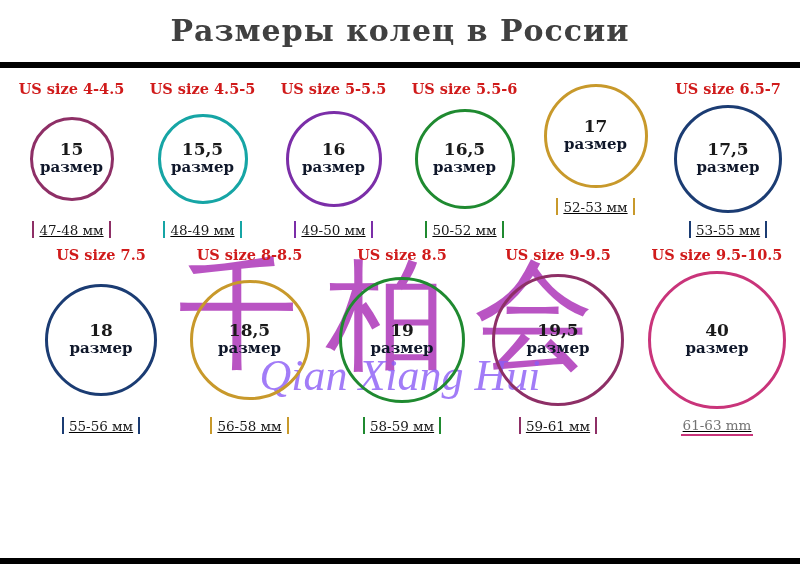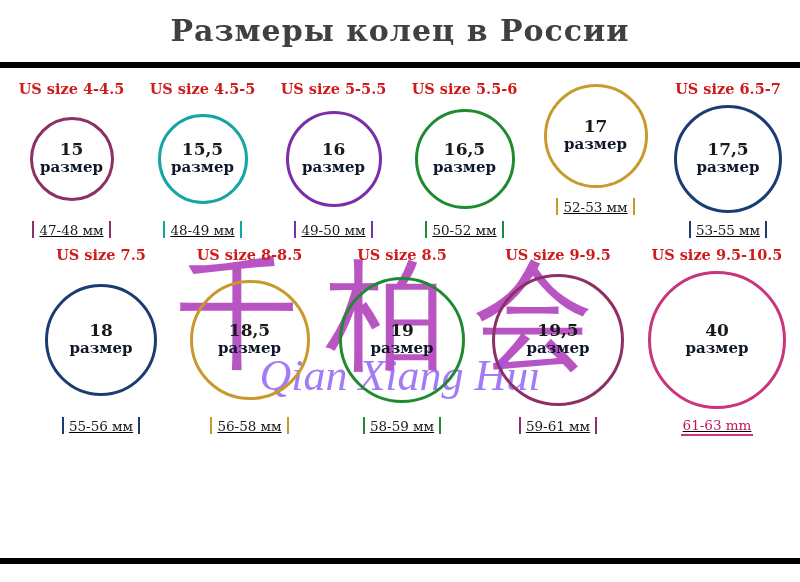--- a/index.html
+++ b/index.html
@@ -146,21 +146,21 @@
   }
   .mm-text {
     font-family: "DejaVu Serif", serif;
     font-size: 13.5px;
     color: #1a1a1a;
     padding: 0 5px;
   }
   .mm-plain {
     font-family: "DejaVu Serif", serif;
     font-size: 13.5px;
-    color: #be185d;
+    color: #737373;
     border-bottom: 2px solid #c0392b;
     padding: 0 2px 1px 2px;
   }
   .row1 { margin-top: 12px; padding-left: 6px; }
   .row2 { margin-top: 8px; padding-left: 28px; }
 </style>
 </head>
 <body>
 
 <div class="page">

